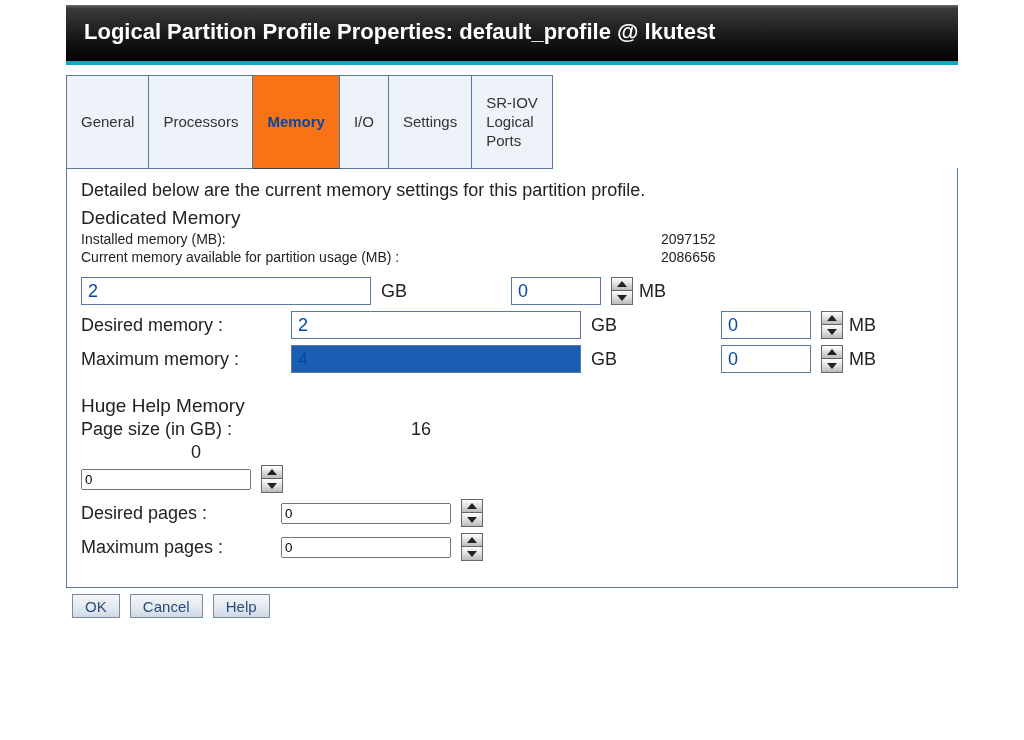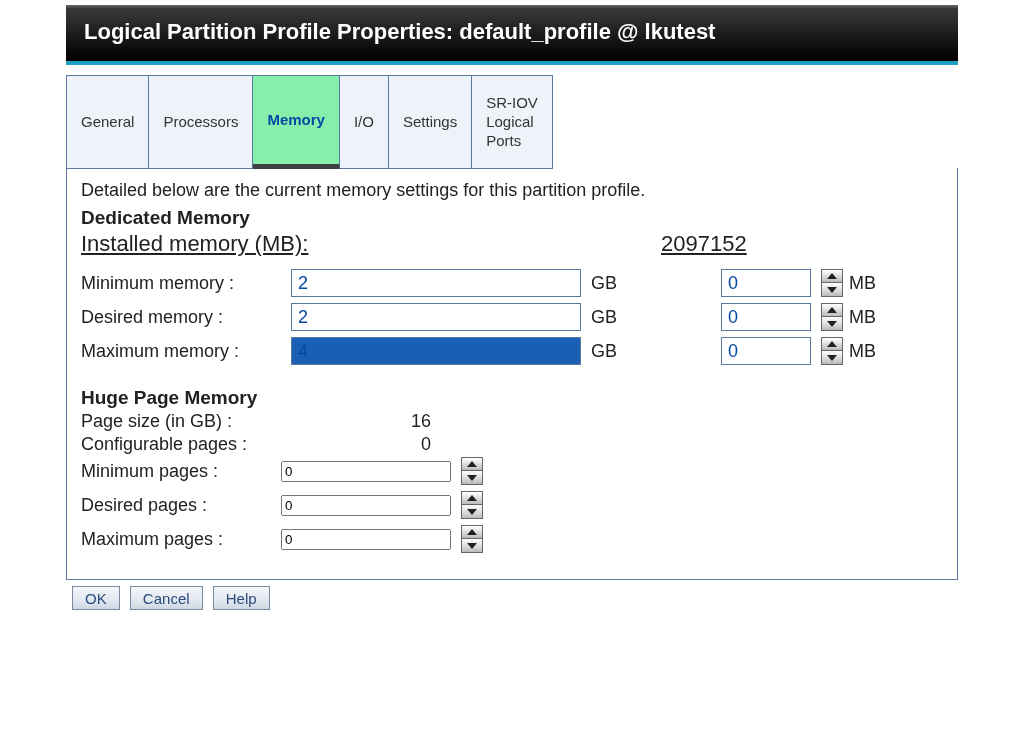--- a/index.html
+++ b/index.html
@@ -38,51 +38,50 @@
     padding: 18px 14px;
     line-height: 1.25;
     cursor: pointer;
     flex: none;
     display: flex;
     align-items: center;
     min-height: 70px;
   }
   .tab + .tab { border-left: none; }
   .tab.active {
-    background: #86efac;
+    background: #f97316;
     color: #0549a3;
     font-weight: bold;
-    border-bottom: 5px solid #404040;
+    border-bottom: 1px solid #404040;
     position: relative;
     z-index: 2;
   }
   
   .panel {
     border: 1px solid #5a78a0;
     border-top: none;
     padding: 12px 14px 20px;
     margin-top: -1px;
     position: relative;
     z-index: 1;
   }
   .intro {
     font-size: 18px;
     margin-bottom: 4px;
   }
   .section-heading {
     font-size: 19px;
-    font-weight: bold;
+    font-weight: normal;
     margin-top: 6px;
     margin-bottom: 2px;
   }
   .info-row {
-    font-size: 22px;
+    font-size: 14px;
     margin-bottom: 2px;
     display: flex;
-    text-decoration: underline;
   }
   .info-row .lbl { width: 580px; }
   .info-row .val { }
   
   .mem-grid {
     margin-top: 12px;
   }
   .mem-row {
     display: flex;
     align-items: center;
@@ -189,25 +188,28 @@
   <div class="panel">
 
     <div class="intro">Detailed below are the current memory settings for this partition profile.</div>
 
     <div class="section-heading">Dedicated Memory</div>
 
     <div class="info-row">
       <span class="lbl">Installed memory (MB):</span>
       <span class="val">2097152</span>
     </div>
+    <div class="info-row">
+      <span class="lbl">Current memory available for partition usage (MB) :</span>
+      <span class="val">2086656</span>
+    </div>
 
     <div class="mem-grid">
 
       <div class="mem-row">
-        <span class="mlabel">Minimum memory :</span>
         <input type="text" class="gb-input" value="2" style="">
         <span class="unit">GB</span>
         <span class="spacer1"></span>
         <input type="text" class="mb-input" value="0" style="">
         <span class="spinner">
           <button>
               <span class="tri-up"></span>
             </button>
           <button>
               <span class="tri-down"></span>
@@ -245,33 +247,31 @@
             </button>
           <button>
               <span class="tri-down"></span>
             </button>
         </span>
         <span class="unit">MB</span>
       </div>
 
     </div>
 
-    <div class="section-heading" style="margin-top:22px;">Huge Page Memory</div>
+    <div class="section-heading" style="margin-top:22px;">Huge Help Memory</div>
 
     <div class="hp-info">
       <span class="lbl">Page size (in GB) :</span>
       <span class="val">16</span>
     </div>
     <div class="hp-info">
-      <span class="lbl">Configurable pages :</span>
       <span class="val">0</span>
     </div>
 
     <div class="hp-row">
-      <span class="mlabel">Minimum pages :</span>
       <input type="text" class="hp-input" value="0" style="">
       <span class="spinner">
         <button>
             <span class="tri-up"></span>
           </button>
         <button>
             <span class="tri-down"></span>
           </button>
       </span>
     </div>

